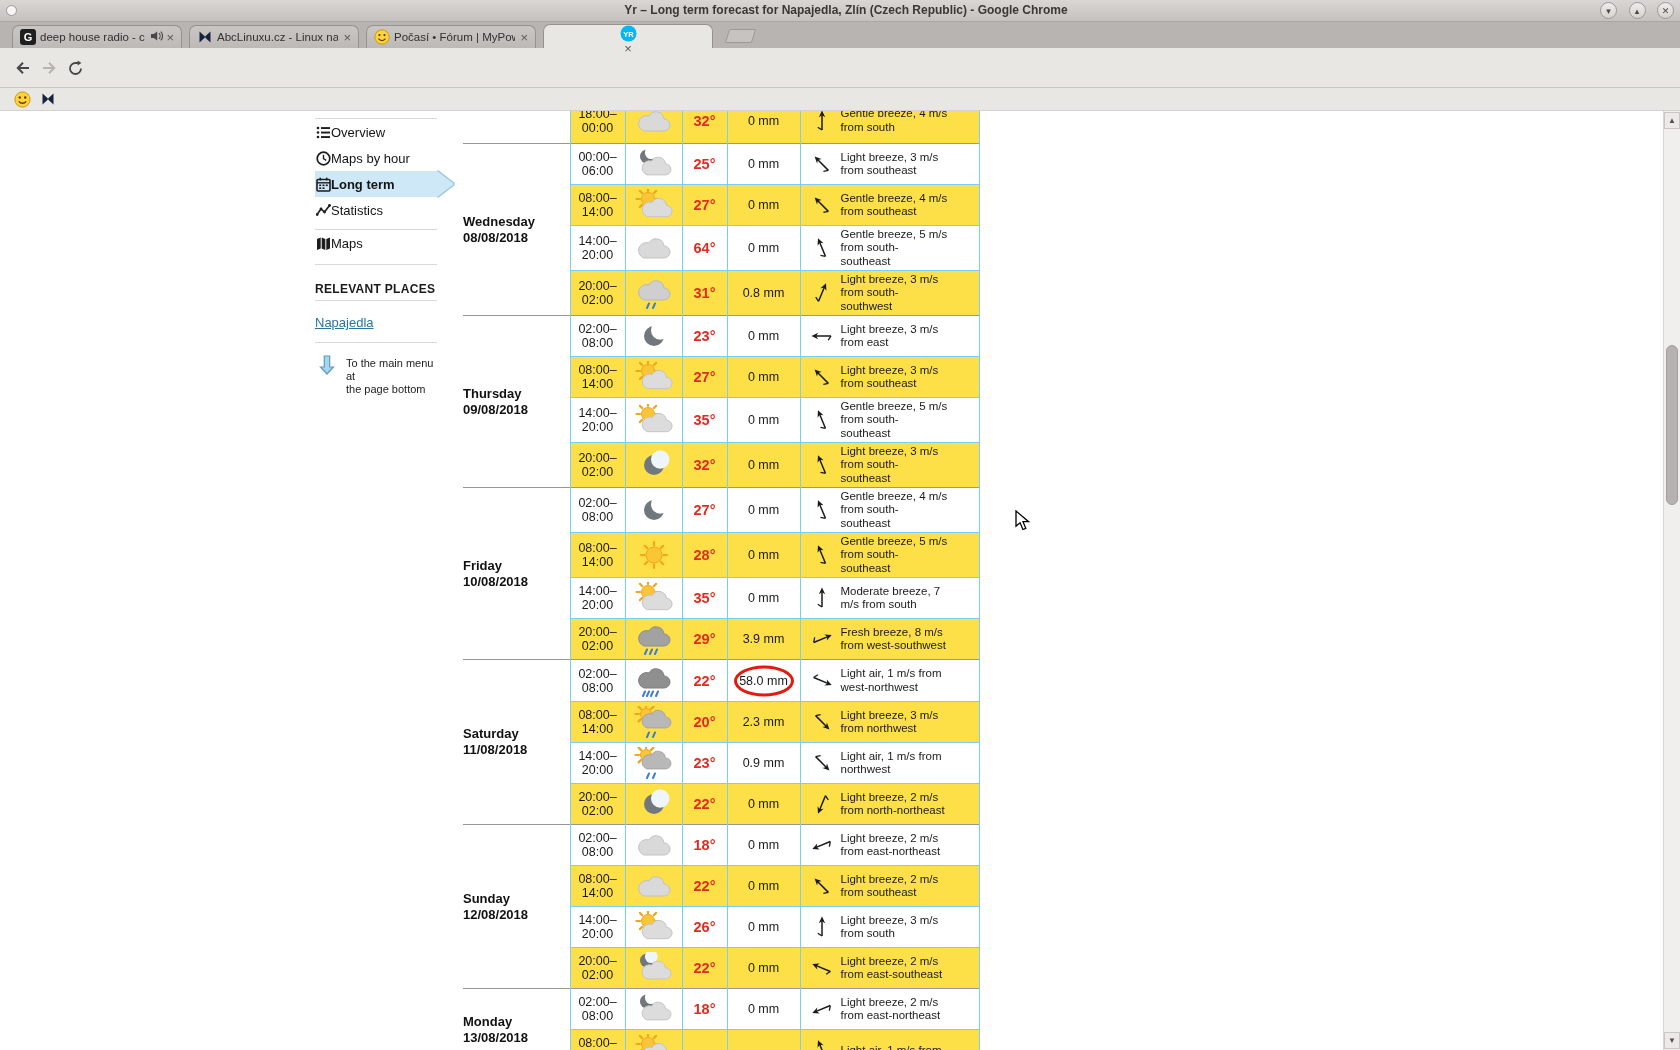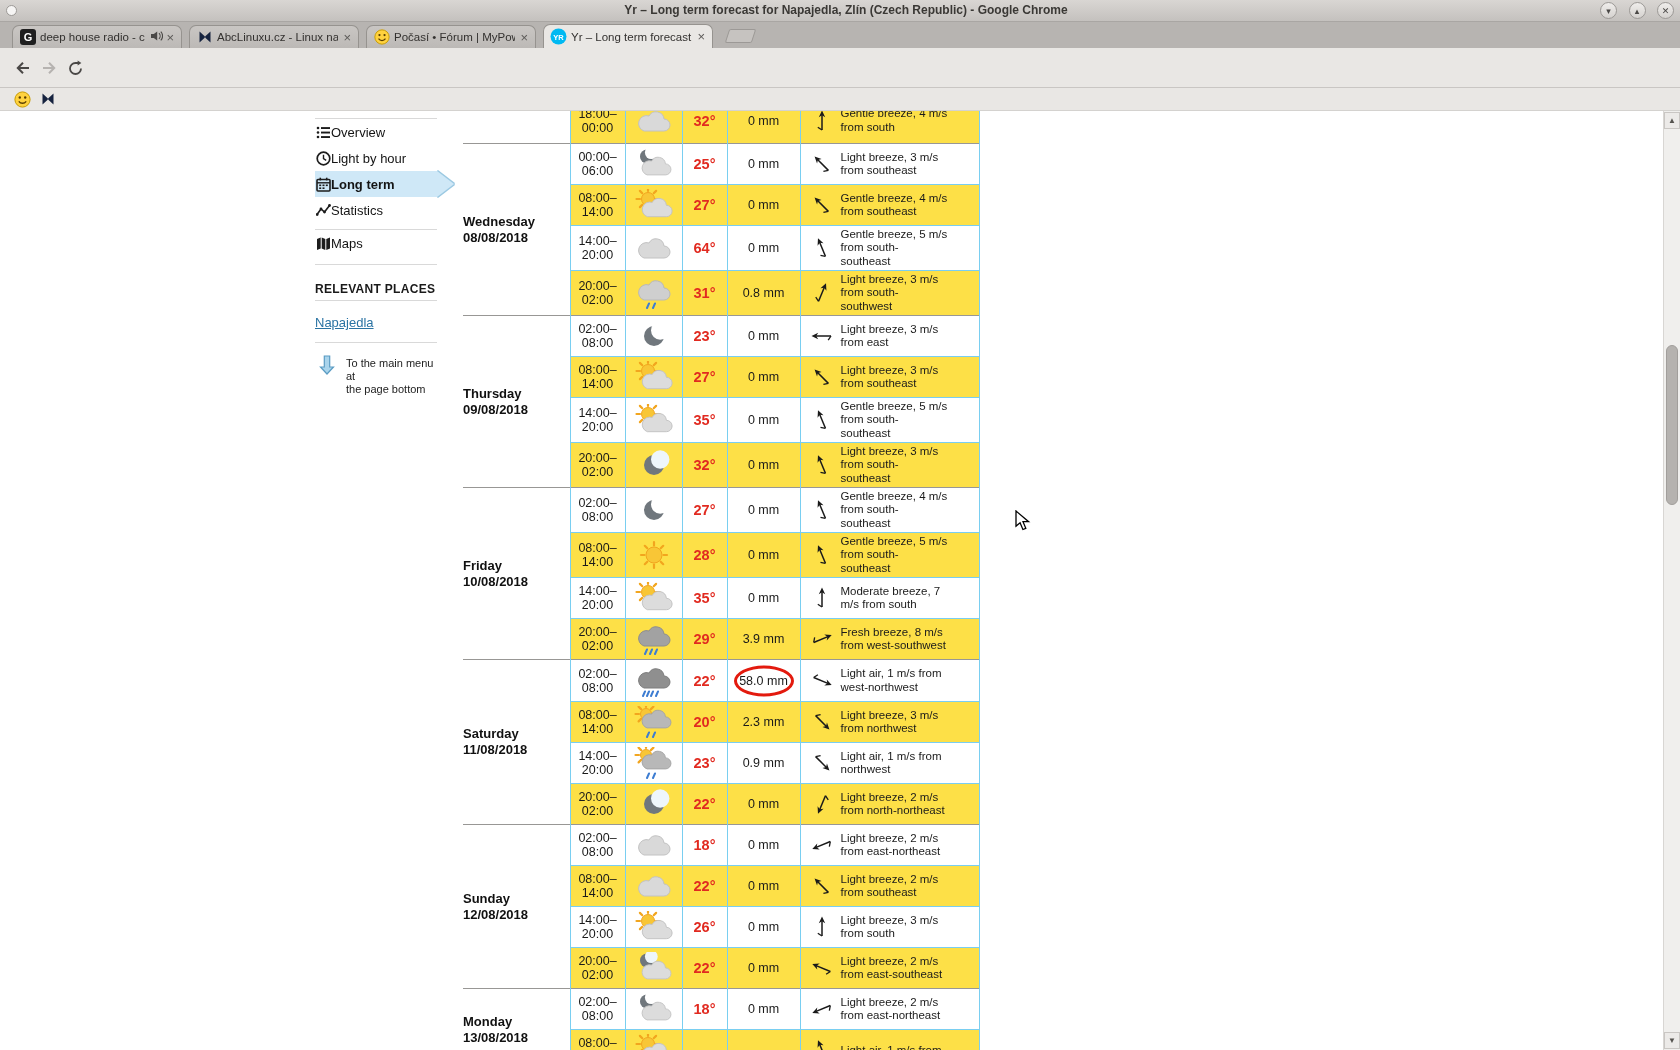--- a/index.html
+++ b/index.html
@@ -15,21 +15,21 @@
     font-size:12px; font-weight:bold; color:#3a3835;padding-left:12px; }
   .win-btns { position:absolute; right:6px; top:2px; }
   .wbtn { display:inline-block; width:17px; height:17px; margin-left:7px; border-radius:50%;
     background:linear-gradient(#efedeb,#d5d2cf); border:1px solid #9c9996;
     font-size:9px; line-height:16px; text-align:center; color:#4a4846; vertical-align:top; }
 
   .tabbar { position:absolute; left:0; top:22px; width:1680px; height:26px; background:#b7b4b1; }
   .tab { position:absolute; top:3px; height:23px; width:170px; border:1px solid #96938f;
     border-bottom:none; border-radius:7px 7px 0 0; background:linear-gradient(#c9c6c3,#bcb9b6);
     display:flex; align-items:center; padding:0 6px; }
-  .tab.active { background:#e9e7e4; height:24px; top:2px; z-index:3; }
+  .tab.active { background:#e9e7e4; height:24px; top:2px; z-index:3;flex-direction:column; }
   .tab-title { font-size:11.5px; color:#33312f; white-space:nowrap; overflow:hidden;
     flex:1 1 auto; margin:0 4px; }
   .tab .fav { width:17px; height:17px; flex:0 0 auto; display:flex; align-items:center; justify-content:center; }
   .tab-close { flex:0 0 auto; font-size:13px; color:#5c5a58; line-height:13px; padding:0 1px; }
   .tab-audio { flex:0 0 auto; margin-right:2px; }
   .newtab-stub { position:absolute; top:7px; width:27px; height:14px; background:#c6c3c0;
     border:1px solid #9c9996; transform:skewX(-18deg); border-radius:2px; }
 
   .toolbar { position:absolute; left:0; top:48px; width:1680px; height:40px;
     background:#e9e7e4; border-bottom:1px solid #c9c6c3; }
@@ -242,21 +242,21 @@
           </span>
           <span>Overview</span>
         </div>
         <div class="side-item">
           <span class="sic">
             <svg width="15" height="15" viewBox="0 0 15 15">
               <circle cx="7.5" cy="7.5" r="6.3" fill="none" stroke="#1d1d1d" stroke-width="1.7"></circle>
               <path d="M7.5 3.8v3.9l2.7 1.6" fill="none" stroke="#1d1d1d" stroke-width="1.4"></path>
             </svg>
           </span>
-          <span>Light by hour</span>
+          <span>Maps by hour</span>
         </div>
         <div class="side-item active">
           <span class="sic">
             <svg width="15" height="15" viewBox="0 0 15 15">
               <rect x="1" y="2.5" width="13" height="11.5" rx="1" fill="none" stroke="#1d1d1d" stroke-width="1.6"></rect>
               <line x1="1" y1="5.8" x2="14" y2="5.8" stroke="#1d1d1d" stroke-width="1.4"></line>
               <line x1="4.3" y1="0.7" x2="4.3" y2="3.4" stroke="#1d1d1d" stroke-width="1.6"></line>
               <line x1="10.7" y1="0.7" x2="10.7" y2="3.4" stroke="#1d1d1d" stroke-width="1.6"></line>
               <g fill="#1d1d1d">
                 <rect x="3.2" y="7.5" width="2" height="1.6"></rect>

